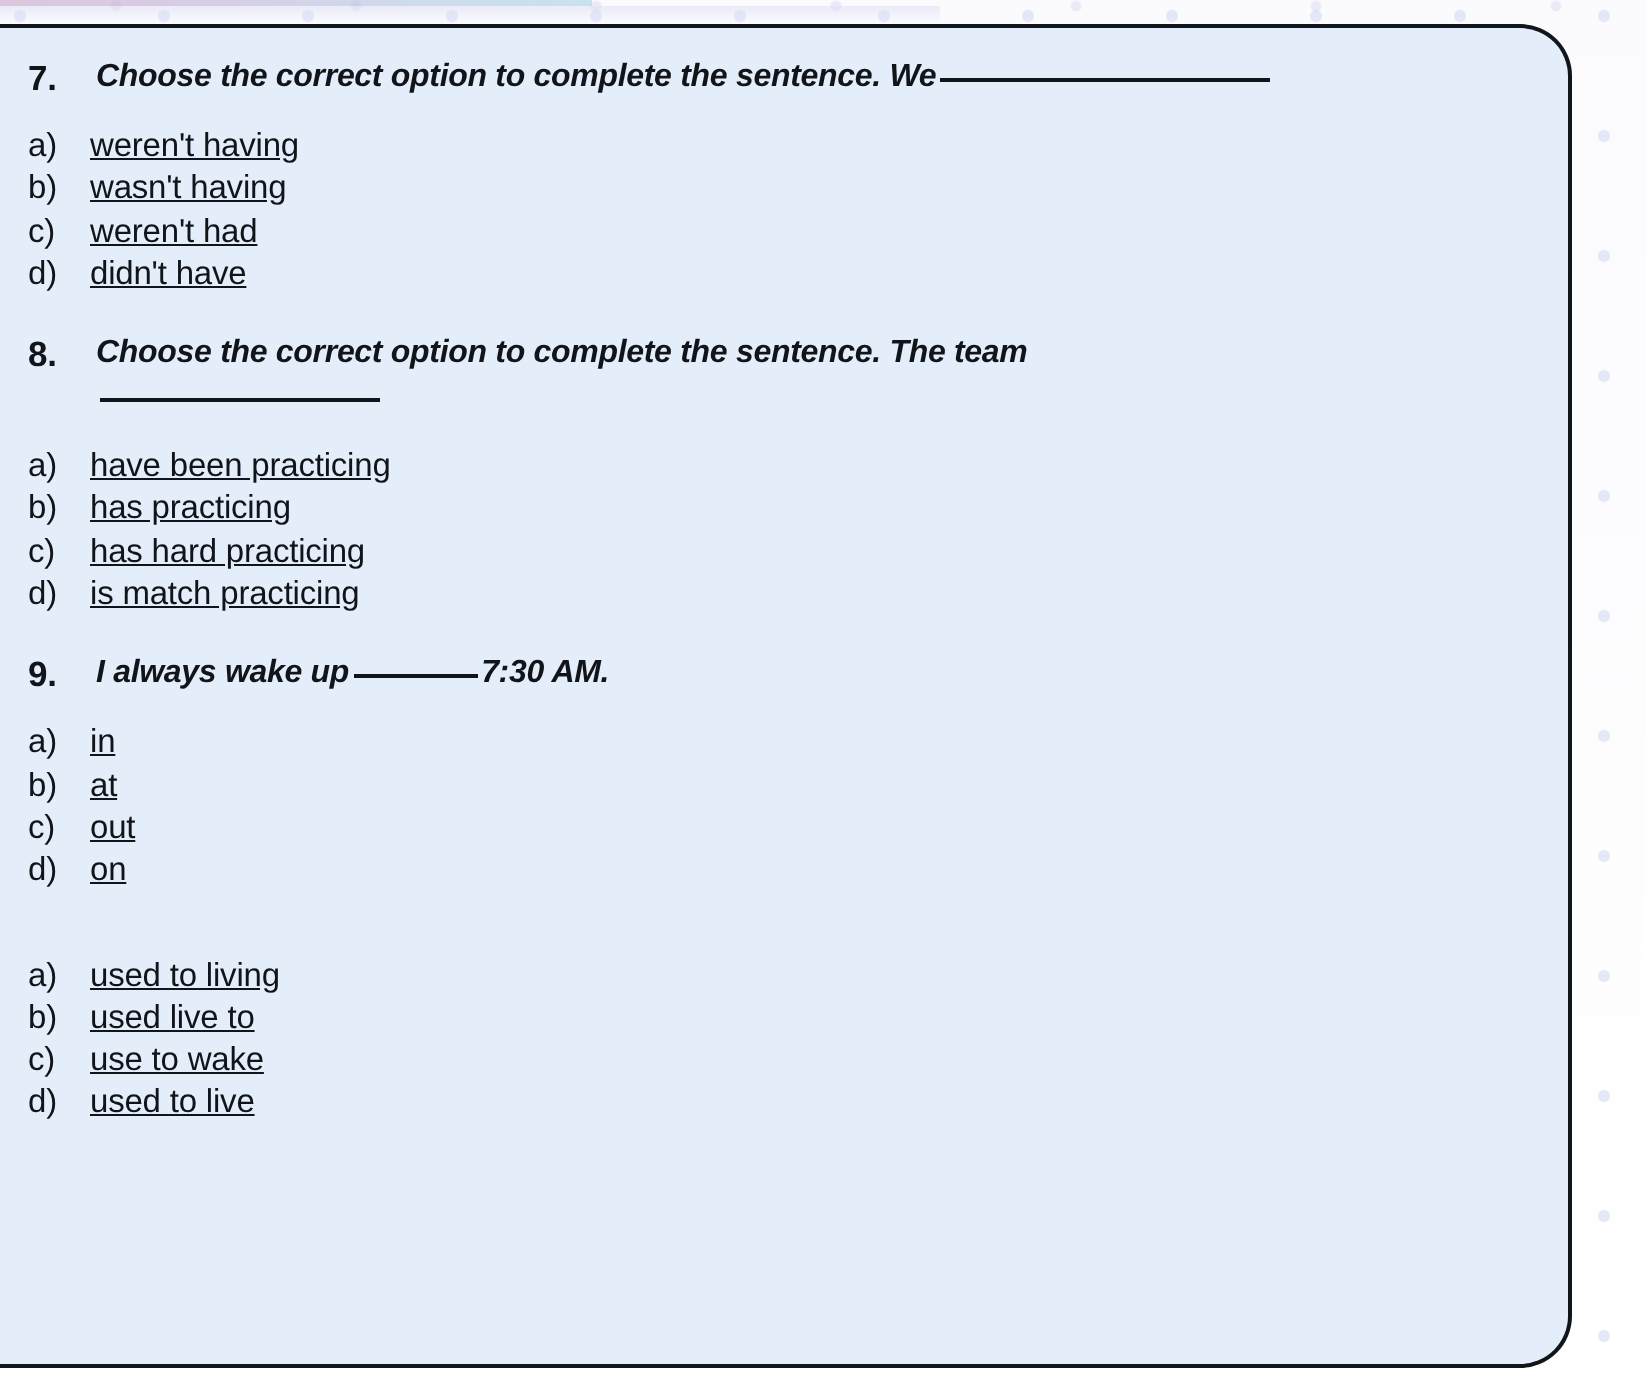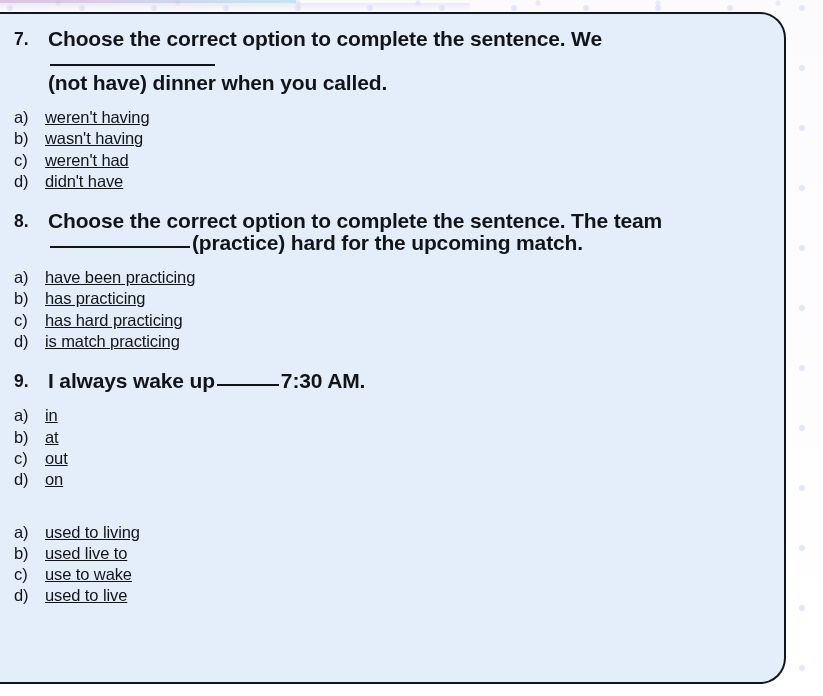--- a/index.html
+++ b/index.html
@@ -78,25 +78,26 @@
   .q-number {
     font-size: 17.5px;
     font-weight: bold;
     line-height: 22px;
     flex: 0 0 auto;
     width: 34px;
     letter-spacing: -0.1px;
   }
 
   .q-text {
-    font-size: 21px;
+    font-size: 16px;
     font-weight: bold;
     line-height: 22px;
     flex: 1 1 auto;
     letter-spacing: -0.15px;
+    font-style: italic;
   }
 
   .q-text.justify {
     text-align: justify;
     text-align-last: left;
   }
 
   
   .blank {
     display: inline-block;
@@ -145,21 +146,21 @@
 <div id="page">
 
   <div id="top-ribbon"></div>
   <div id="top-ribbon-fade"></div>
 
   <div id="worksheet">
 
     <div class="question-block">
       <div class="question-row">
         <div class="q-number">7.</div>
-        <div class="q-text"><span>Choose the correct option to complete the sentence. We</span><span class="blank w-xl"></span><br><span>(not have) dinner when you called.</span></div>
+        <div class="q-text"><span>Choose the correct option to complete the sentence. We</span><span class="blank w-xl"></span><br></div>
       </div>
       <div class="options">
         <div class="option-row">
           <span class="opt-letter">a)</span>
           <span class="opt-text">weren't having</span>
         </div>
         <div class="option-row">
           <span class="opt-letter">b)</span>
           <span class="opt-text">wasn't having</span>
         </div>
@@ -172,21 +173,21 @@
           <span class="opt-text">didn't have</span>
         </div>
       </div>
     </div>
 
     <div class="gap-after-options tall"></div>
 
     <div class="question-block">
       <div class="question-row">
         <div class="q-number">8.</div>
-        <div class="q-text justify"><span>Choose the correct option to complete the sentence. The team</span><br><span class="blank w-lg"></span><span>(practice) hard for the upcoming match.</span></div>
+        <div class="q-text justify"><span>Choose the correct option to complete the sentence. The team</span><br><span class="blank w-lg"></span></div>
       </div>
       <div class="options">
         <div class="option-row">
           <span class="opt-letter">a)</span>
           <span class="opt-text">have been practicing</span>
         </div>
         <div class="option-row">
           <span class="opt-letter">b)</span>
           <span class="opt-text">has practicing</span>
         </div>

